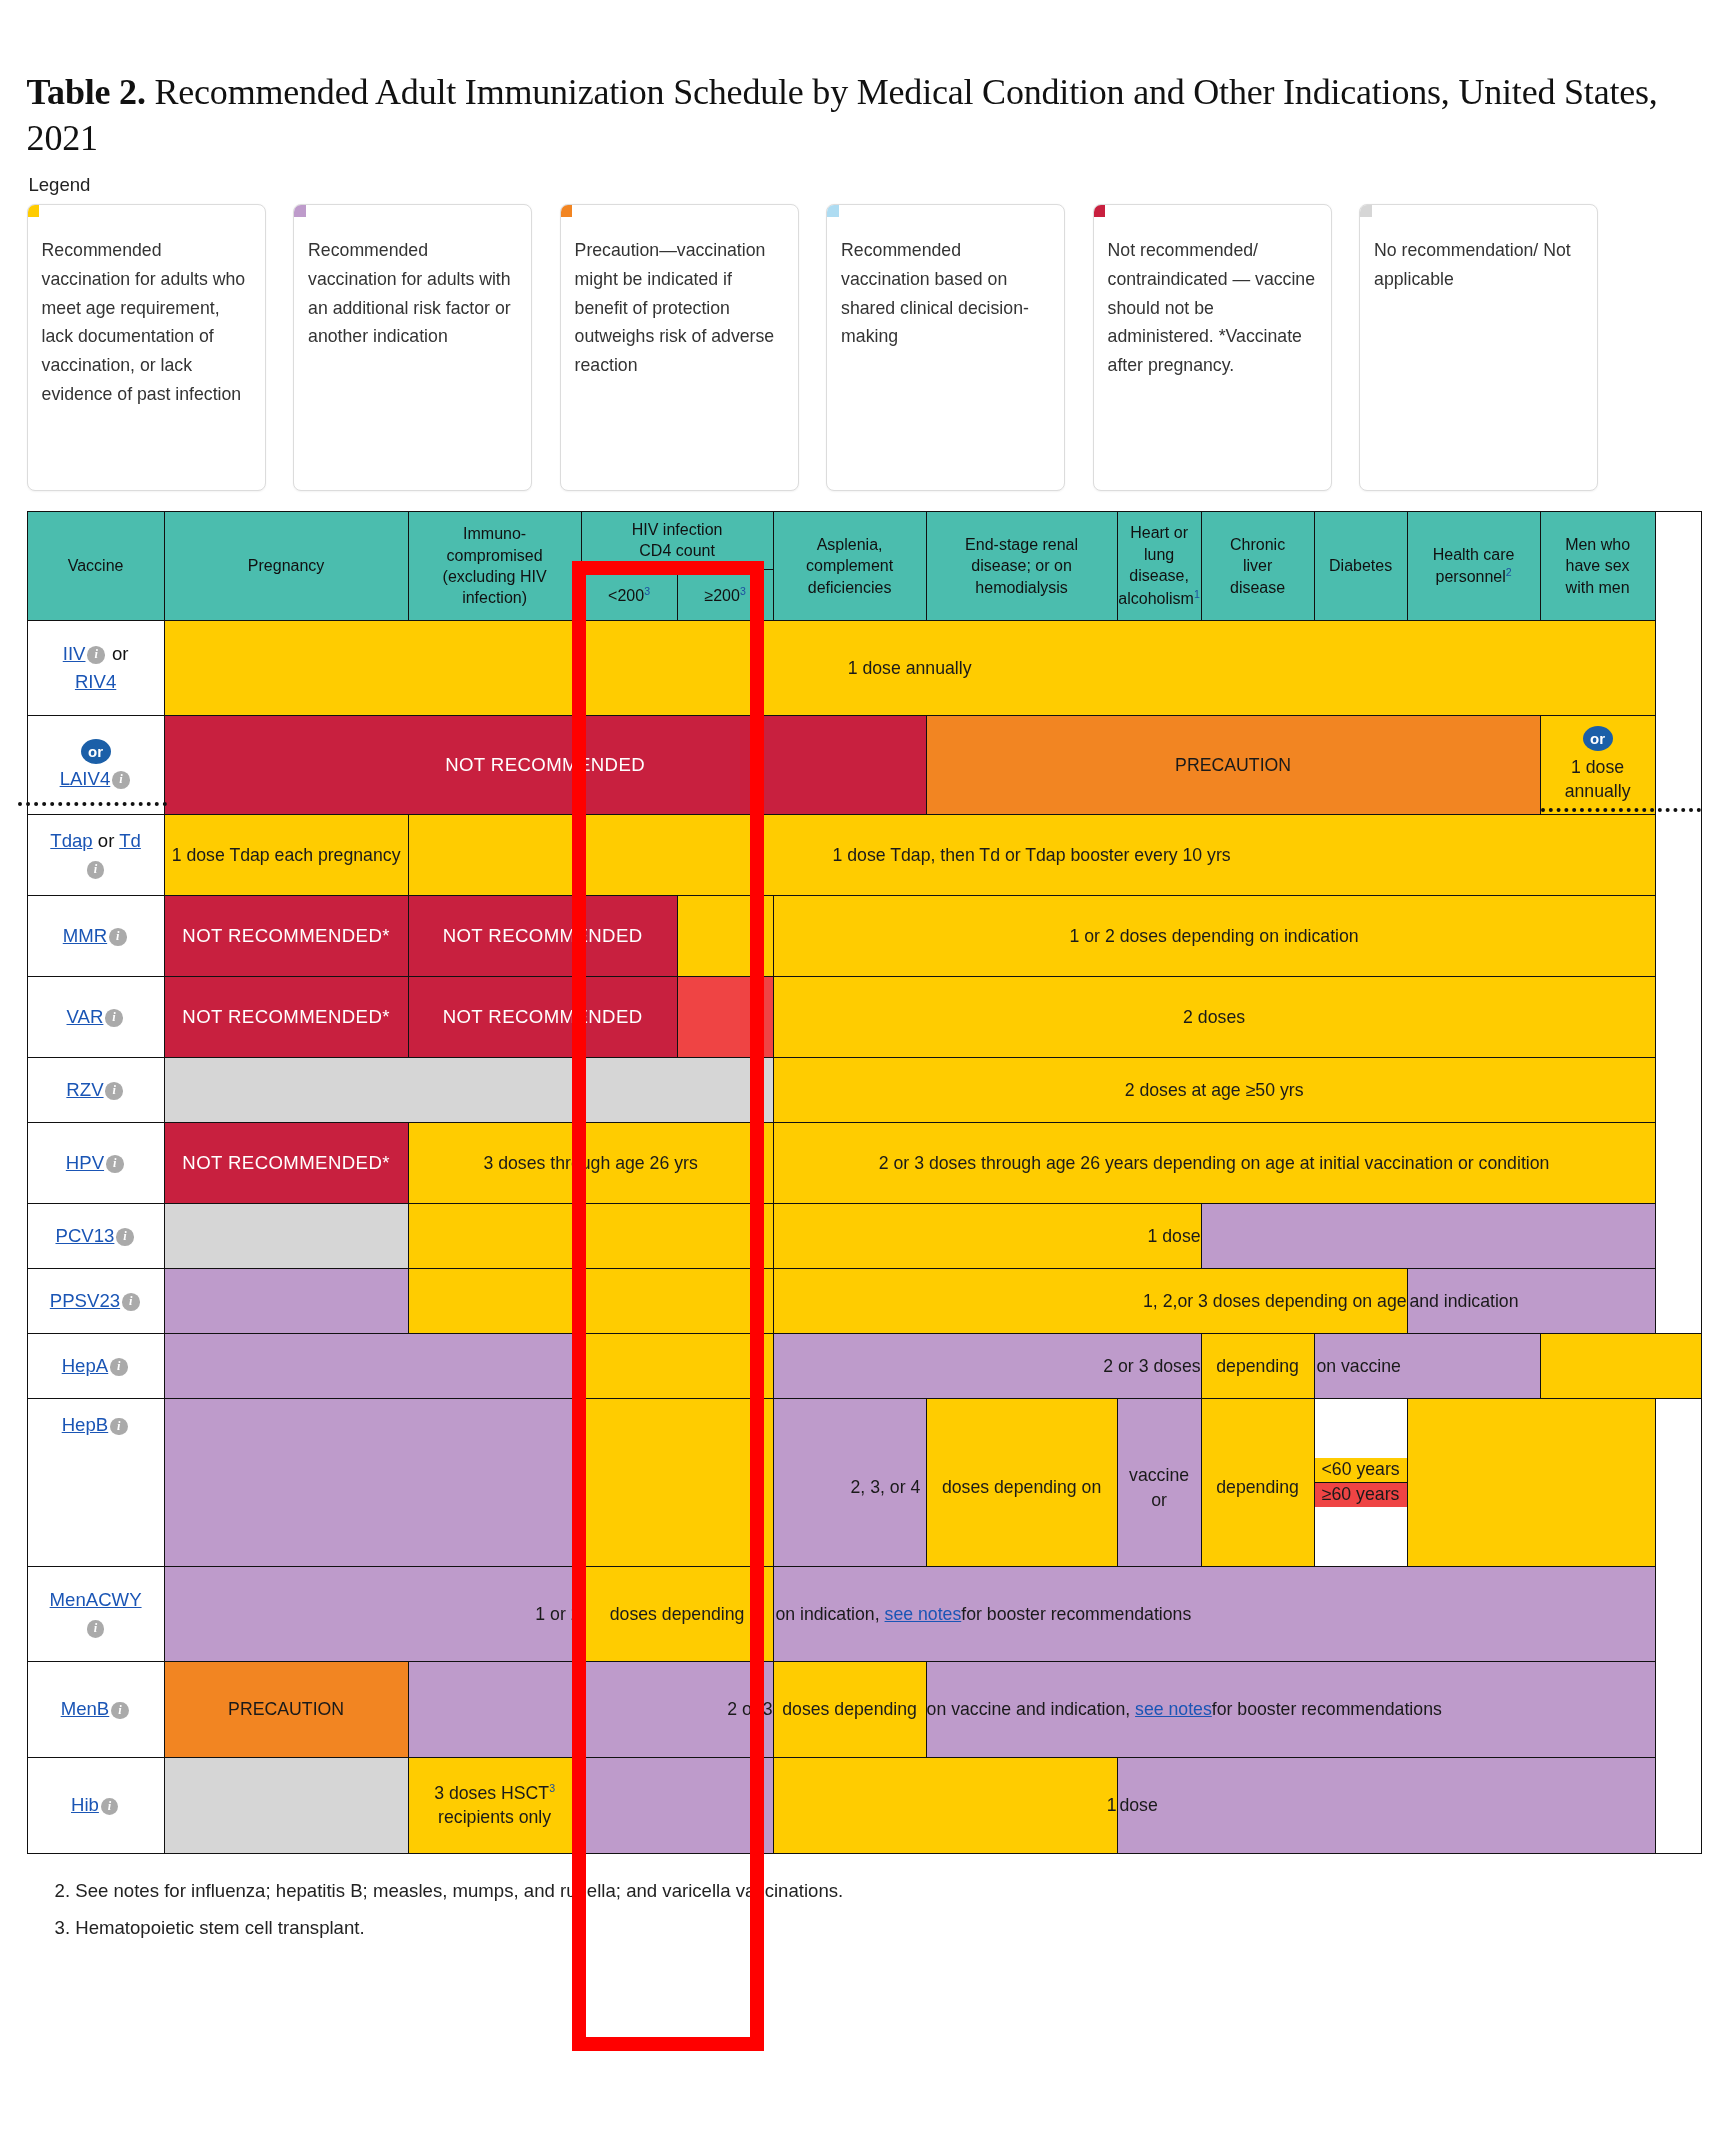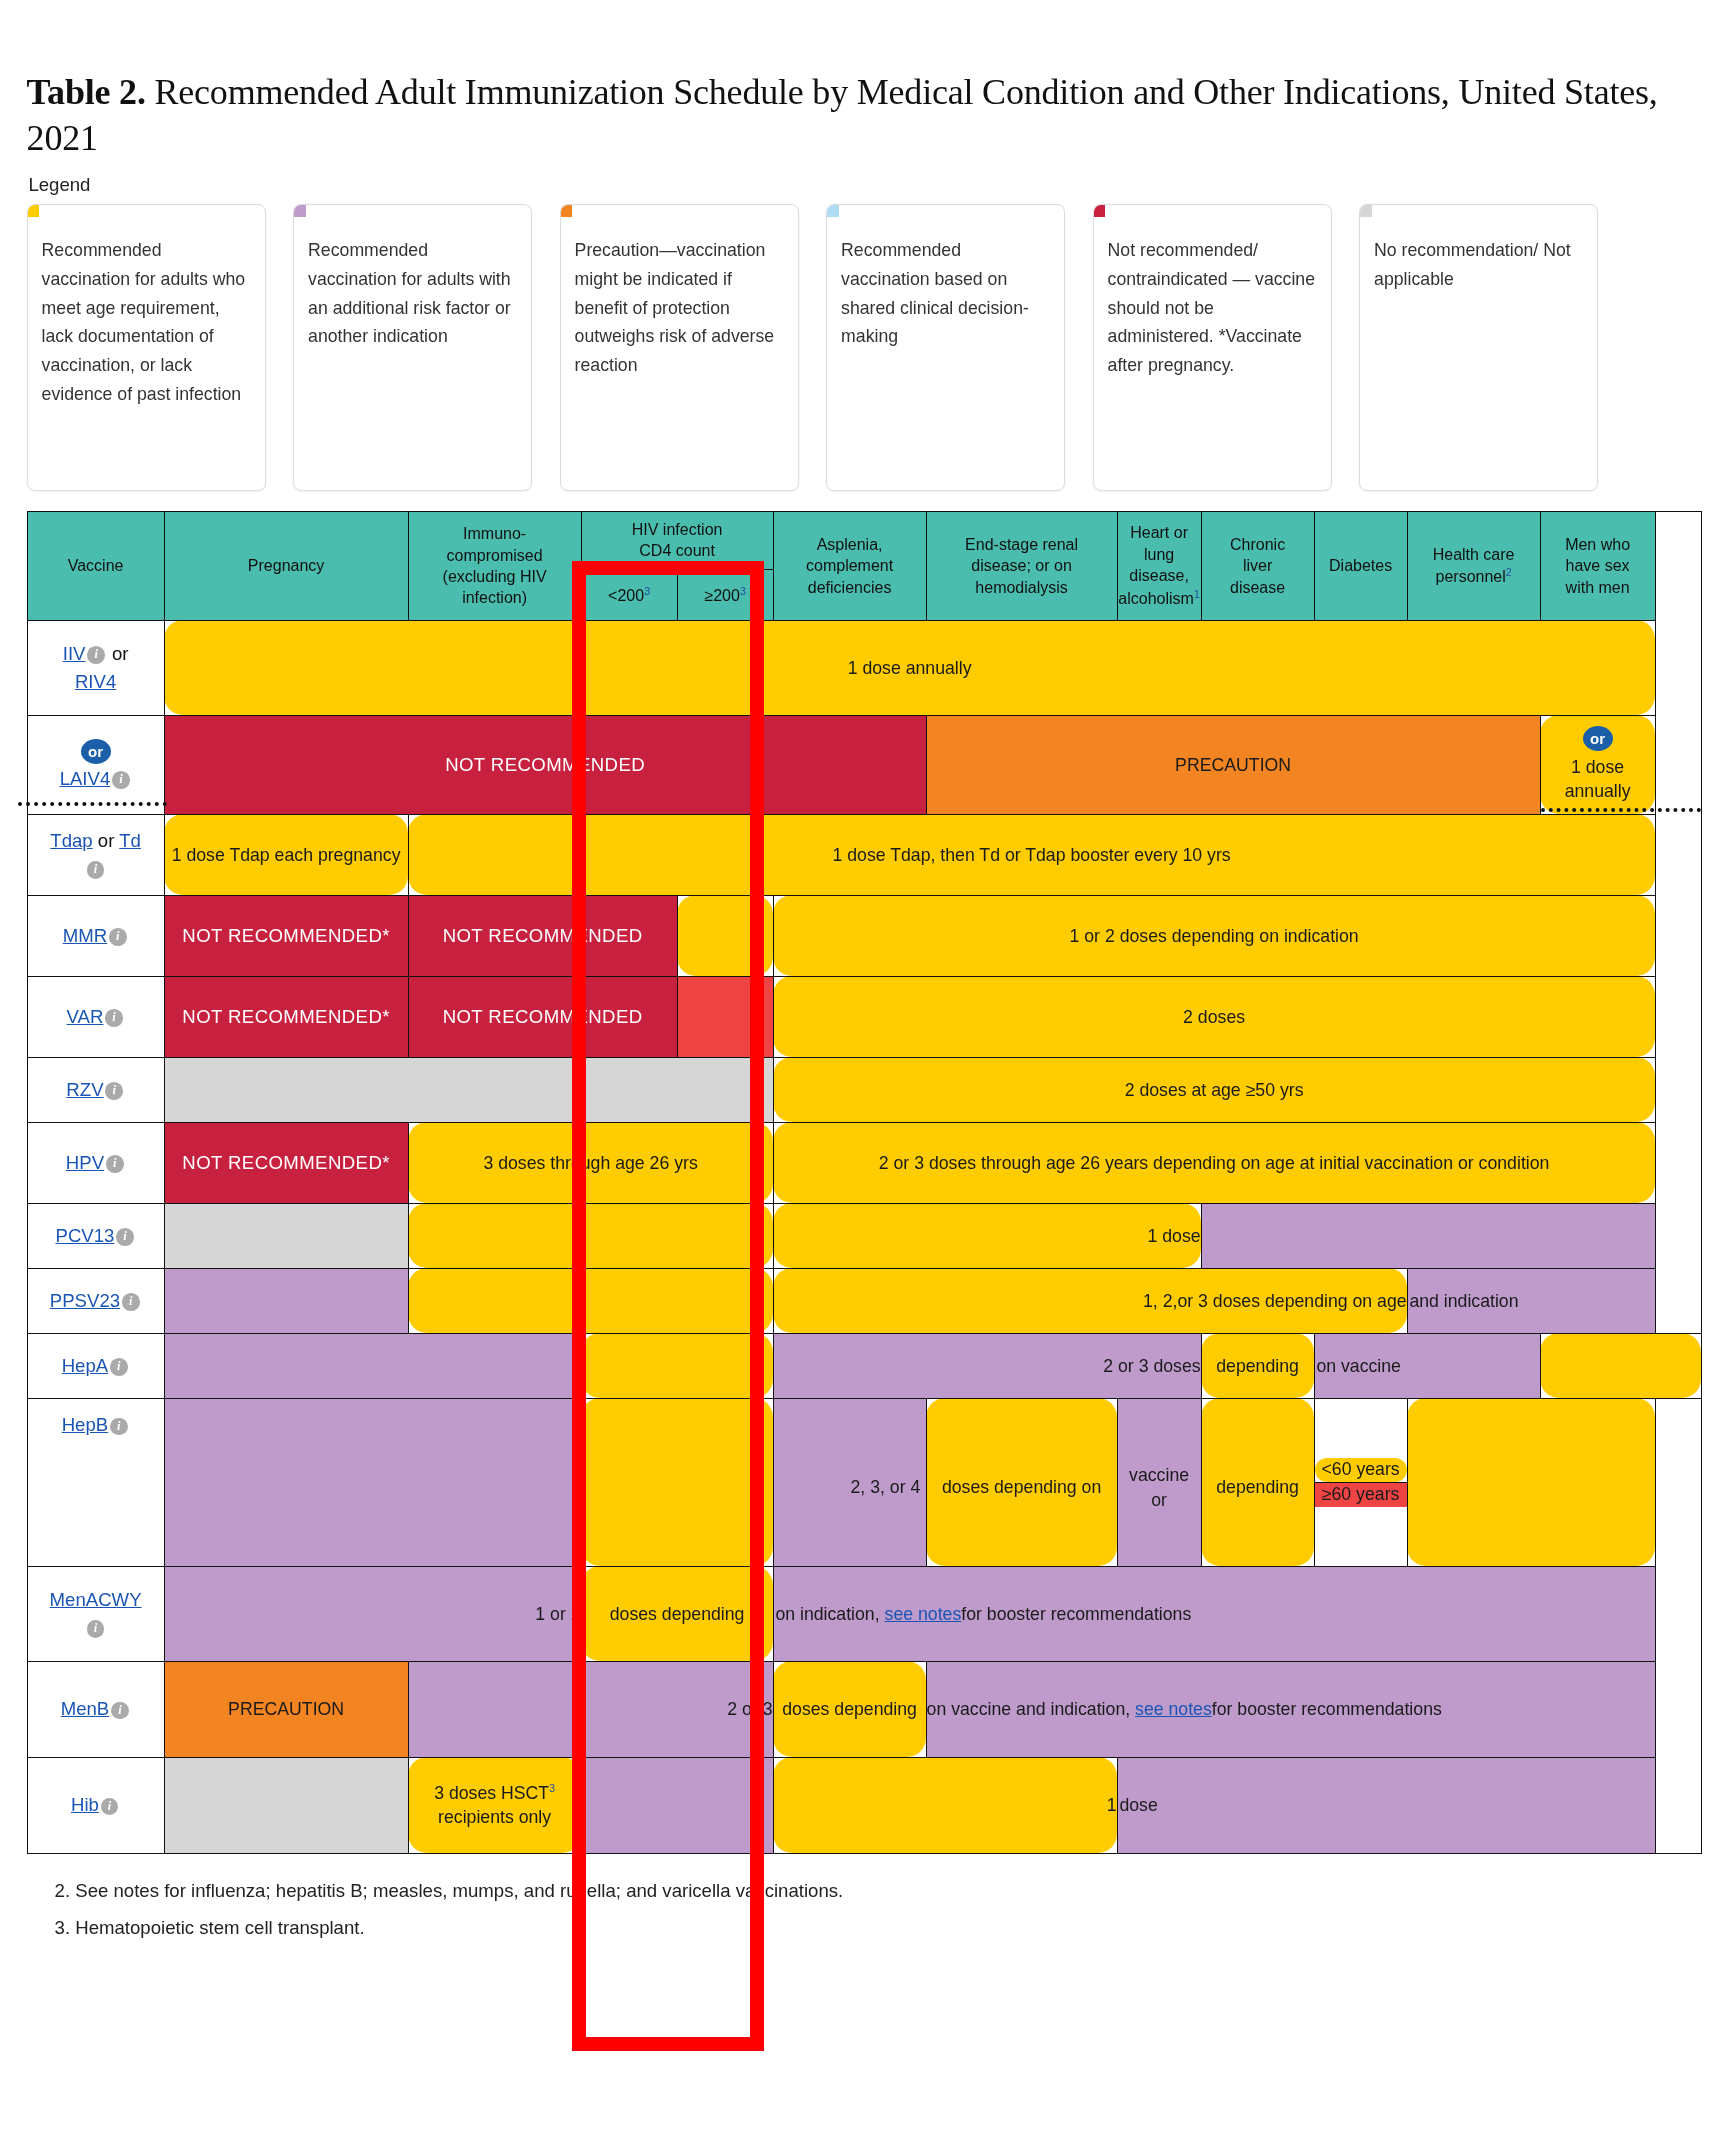--- a/index.html
+++ b/index.html
@@ -80,21 +80,21 @@
     text-align:left;
     padding:8.9px 0 8.9px 12.4px;
     font-size:18.6px;
     line-height:1.5;
     vertical-align:middle;
   }
   .vx a{color:#1a55b5;text-decoration:underline;}
   .vx .plain{color:#111;text-decoration:none;}
 
   
-  .c-yellow{background:#FFCC00;border-radius:19px;}
+  .c-yellow{background:#FFCC00;}
   .c-purple{background:#BE9BCB;}
   .c-orange{background:#F28522;}
   .c-blue{background:#ef4444;}
   .c-red{background:#C8203F;color:#fff;}
   .c-grey{background:#D6D6D6;}
 
   .cell{
     display:flex;align-items:center;justify-content:center;
     width:100%;height:100%;box-sizing:border-box;
     font-size:17.7px;line-height:1.38;padding:3.5px 5.3px;

